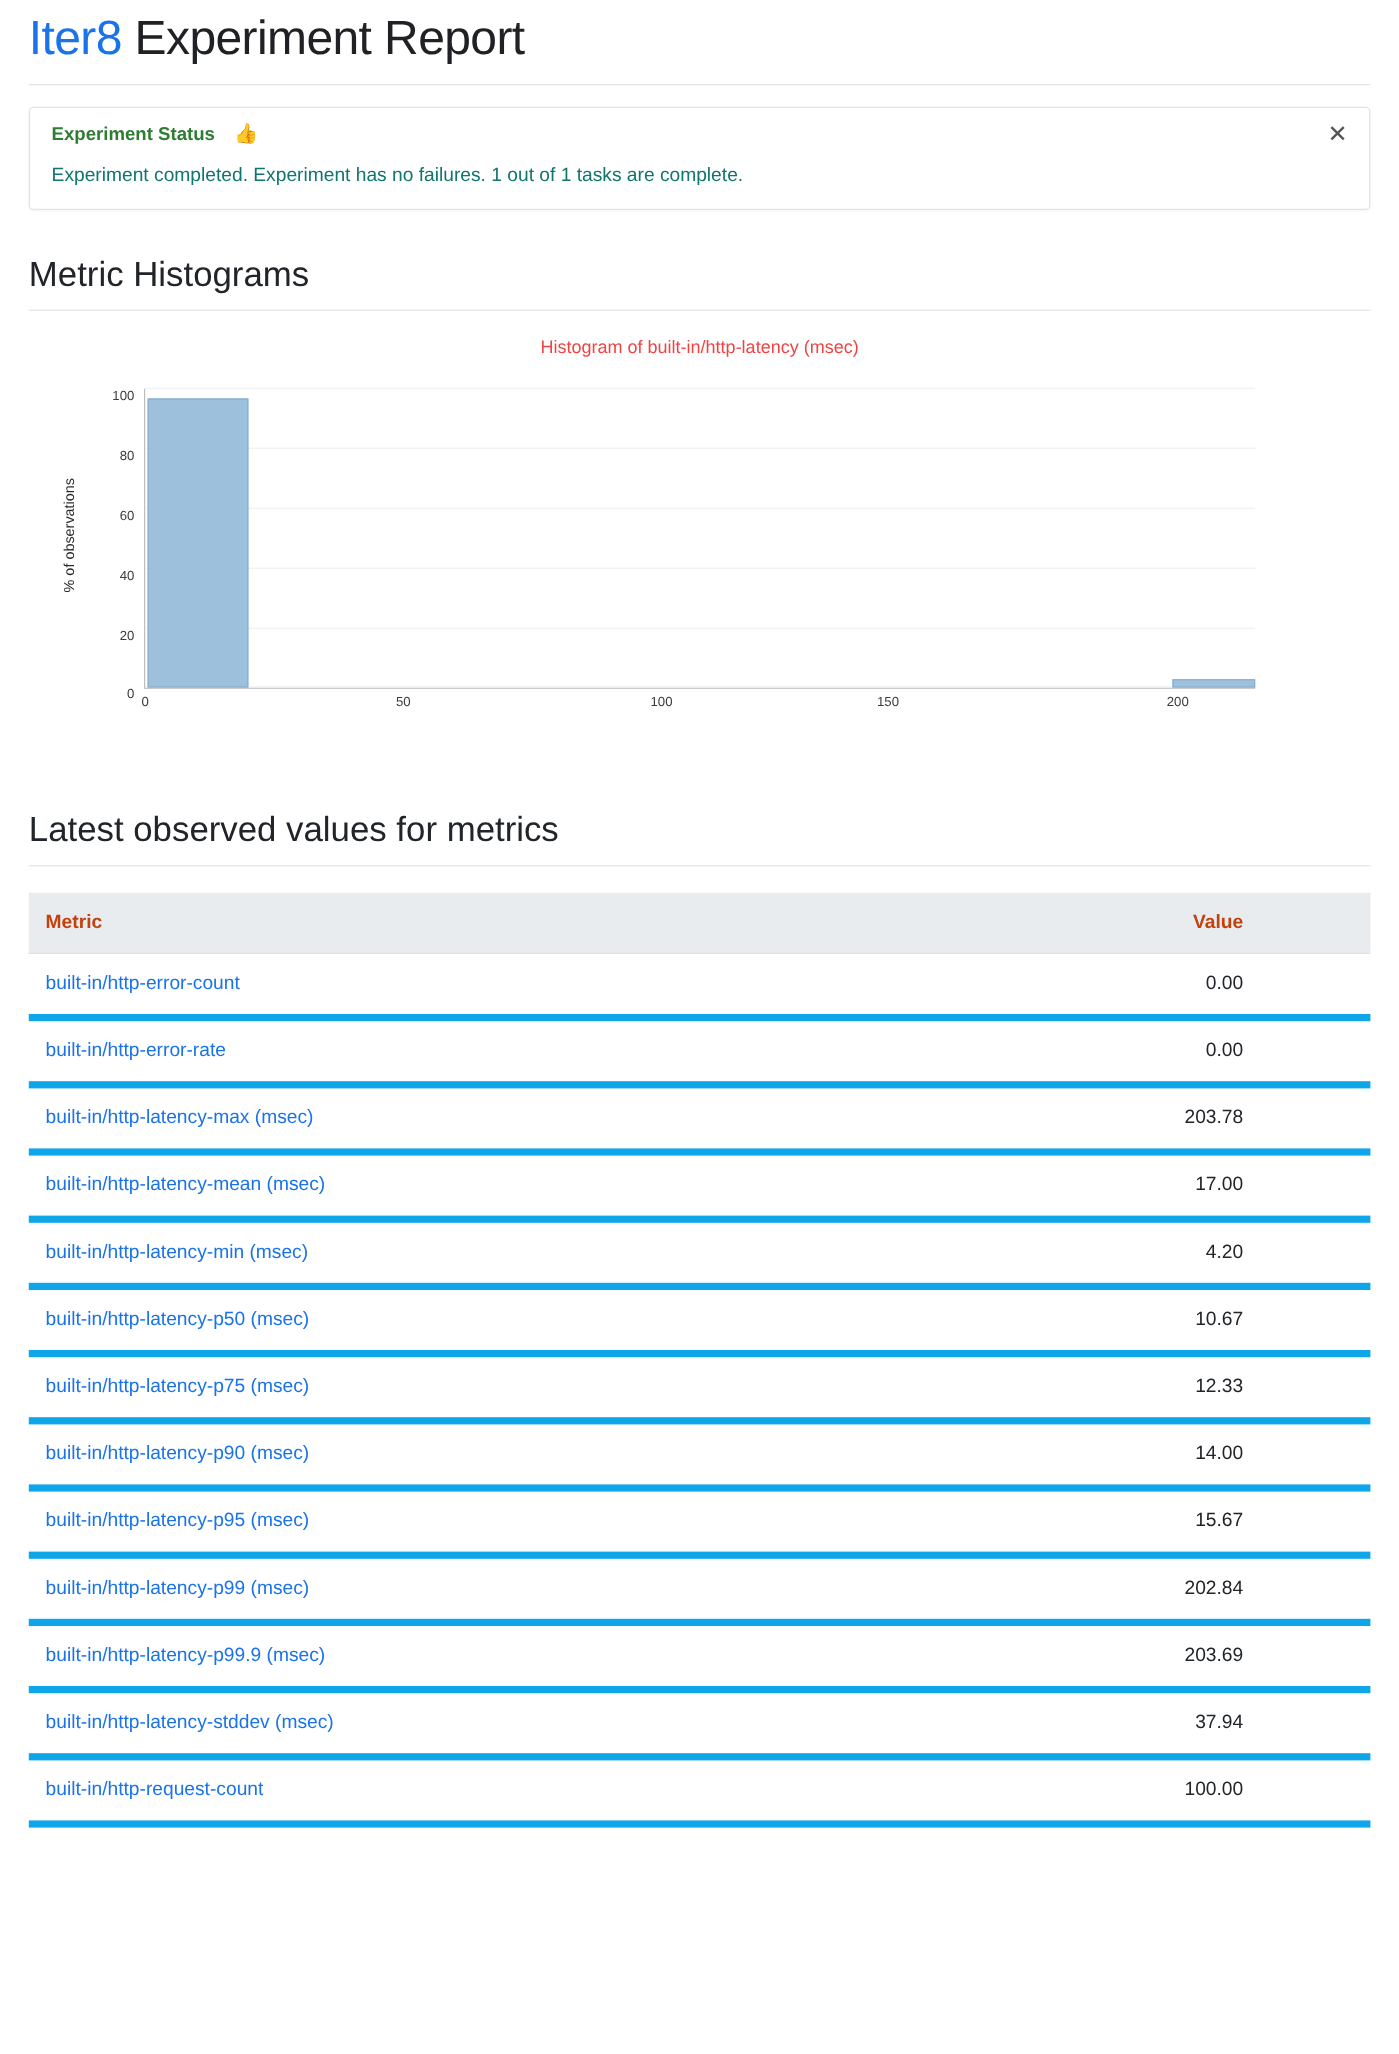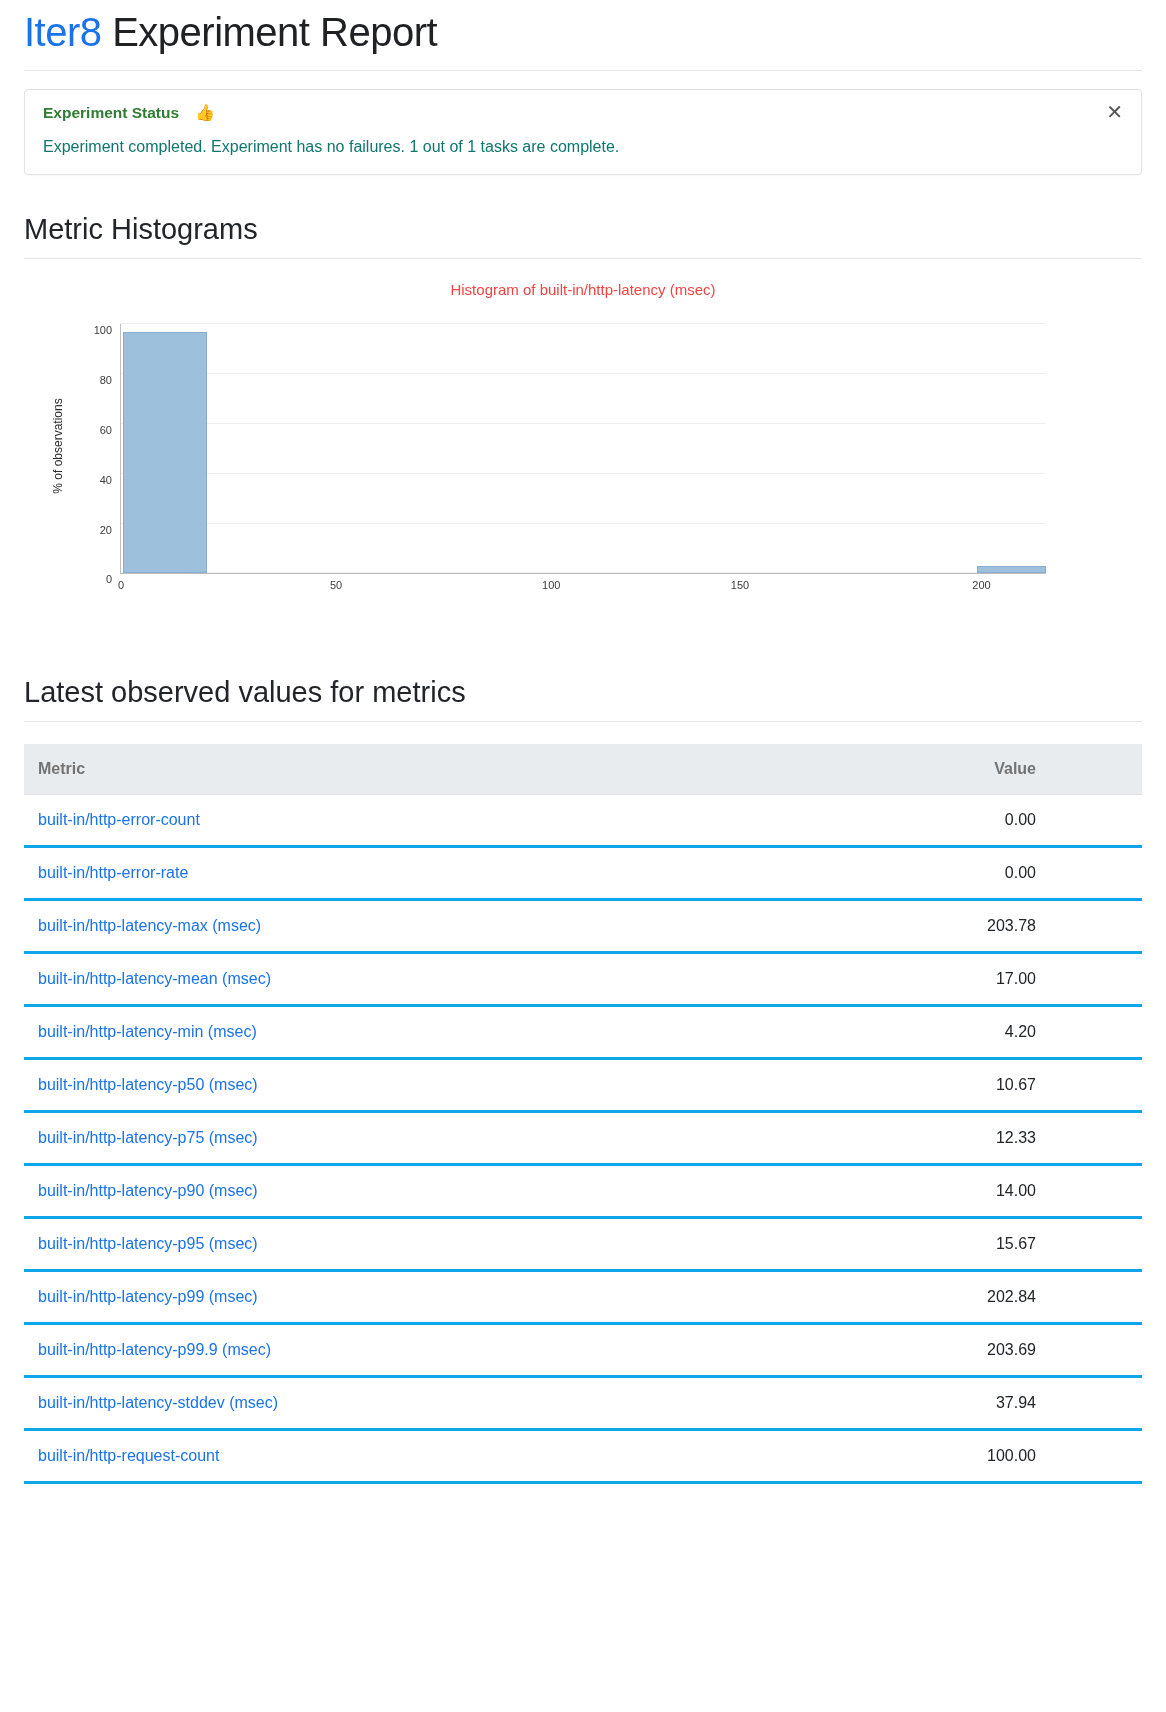--- a/index.html
+++ b/index.html
@@ -156,29 +156,29 @@
 
   
   table.metrics {
     width: 100%;
     border-collapse: collapse;
     font-size: 16px;
   }
   table.metrics thead th {
     background: #e9ecef;
     font-weight: bold;
-    color: #737373;
+    color: #c2410c;
     padding: 16px 14px;
     text-align: left;
     border-bottom: 1px solid #dee2e6;
   }
   table.metrics thead th.value-col { text-align: right; padding-right: 106px; }
   table.metrics tbody td {
     padding: 16px 14px;
-    border-bottom: 3px solid #0ea5e9;
+    border-bottom: 6px solid #0ea5e9;
   }
   table.metrics tbody td.metric-name a {
     color: #1a73e8;
     text-decoration: none;
   }
   table.metrics tbody td.metric-value {
     text-align: right;
     padding-right: 106px;
     color: #212529;
   }

